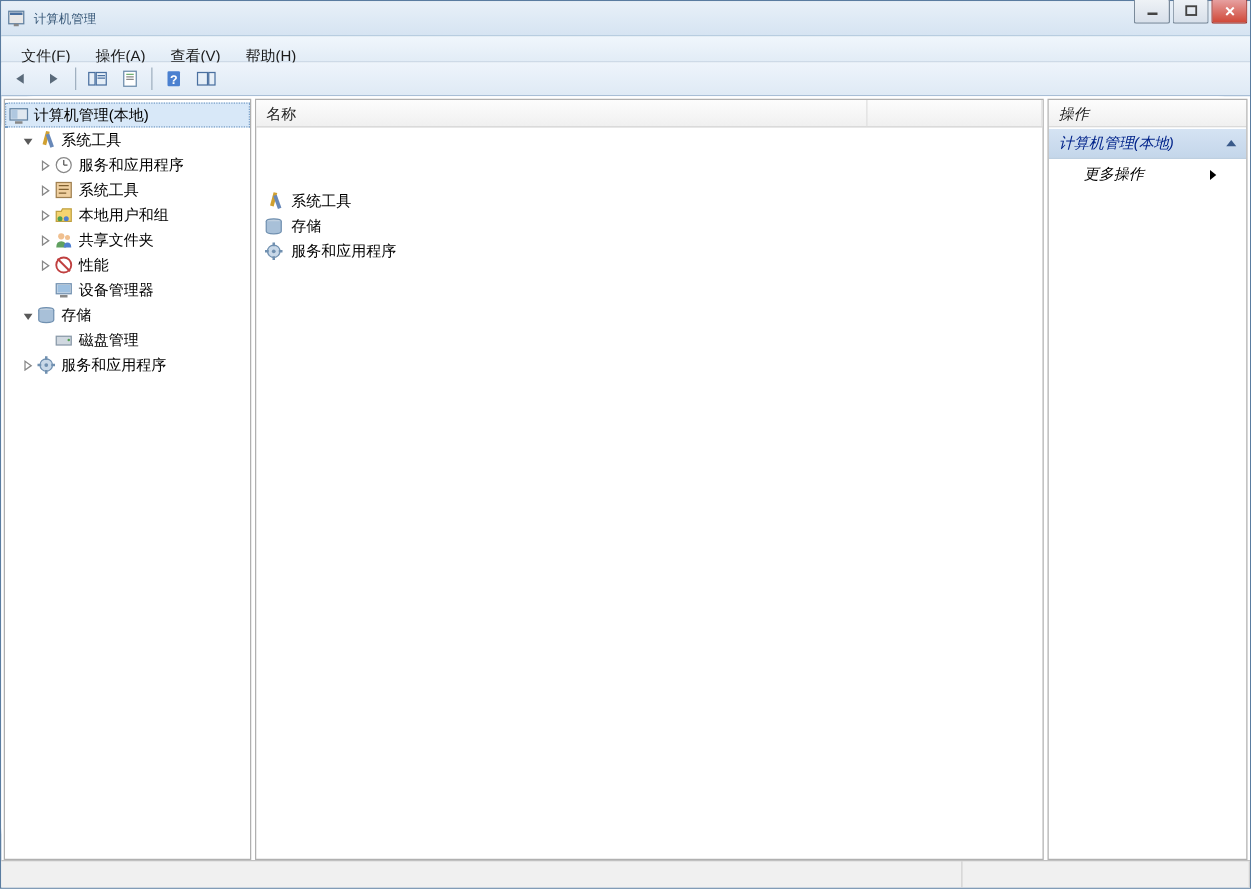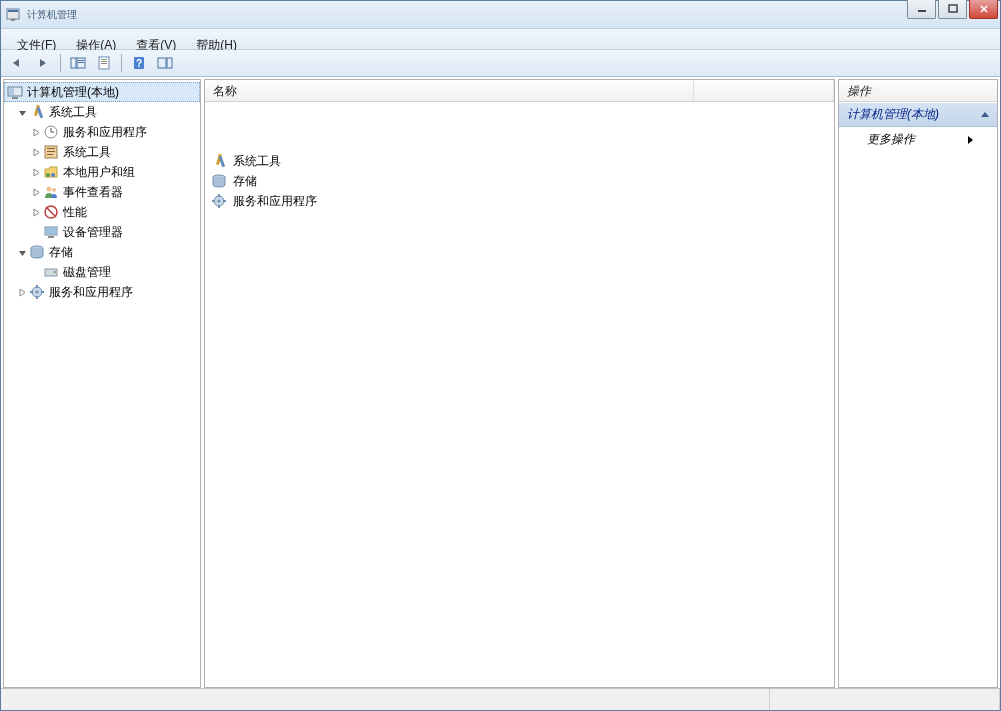--- a/index.html
+++ b/index.html
@@ -228,21 +228,21 @@
               <svg width="9" height="9">
                 <path d="M2 1 L7 4.5 L2 8 Z" fill="none" stroke="#888"></path>
               </svg>
             </span>
           <span class="tree-icon"><svg width="16" height="16">
                 <circle cx="6" cy="5" r="2.5" fill="#f0c090"></circle>
                 <path d="M2 14 Q2 9 6 9 Q10 9 10 14 Z" fill="#60a060"></path>
                 <circle cx="11" cy="6" r="2" fill="#f0c090"></circle>
                 <path d="M8 14 Q8 10 11 10 Q14 10 14 14 Z" fill="#5080d0"></path>
               </svg></span>
-          <span class="tree-label">事件查看器</span>
+          <span class="tree-label">共享文件夹</span>
         </div>
 
         <div class="tree-row">
           <span class="indent" style="width:24px"></span>
           <span class="expander">
               <svg width="9" height="9">
                 <path d="M2 1 L7 4.5 L2 8 Z" fill="none" stroke="#888"></path>
               </svg>
             </span>
           <span class="tree-icon"><svg width="16" height="16">

